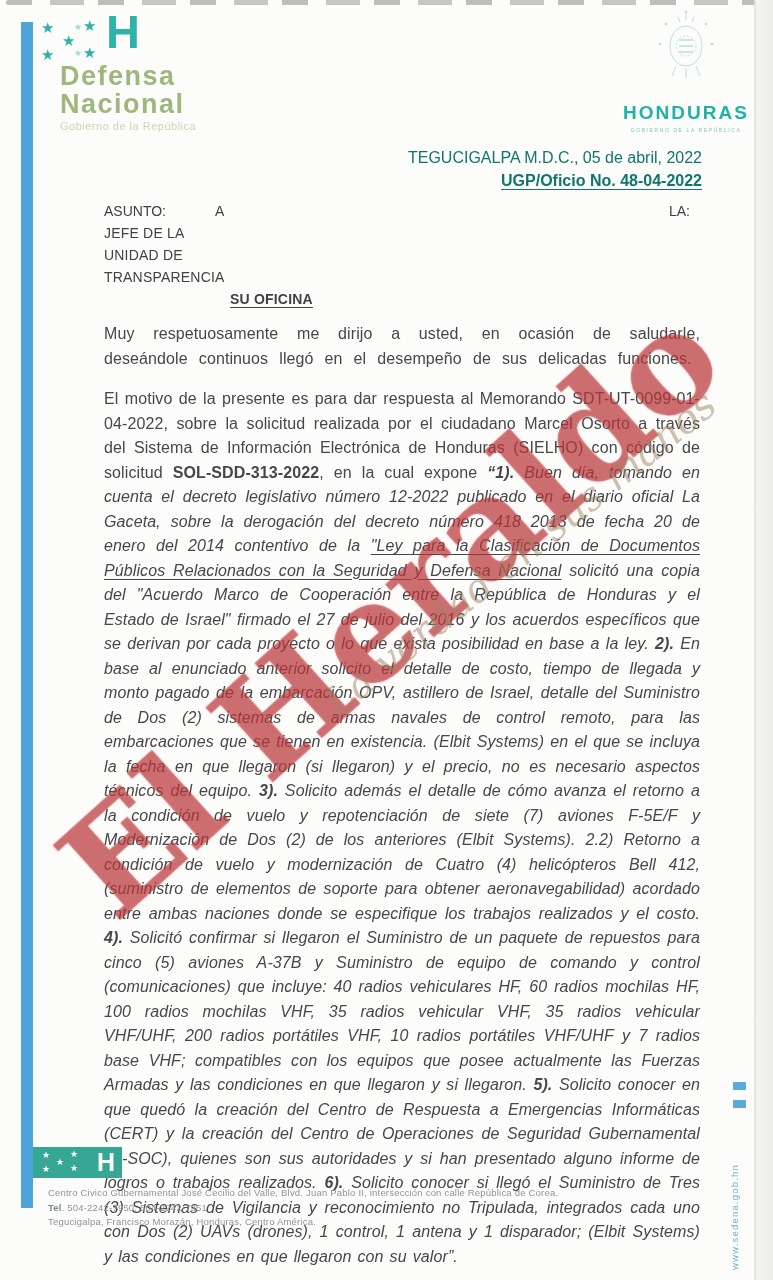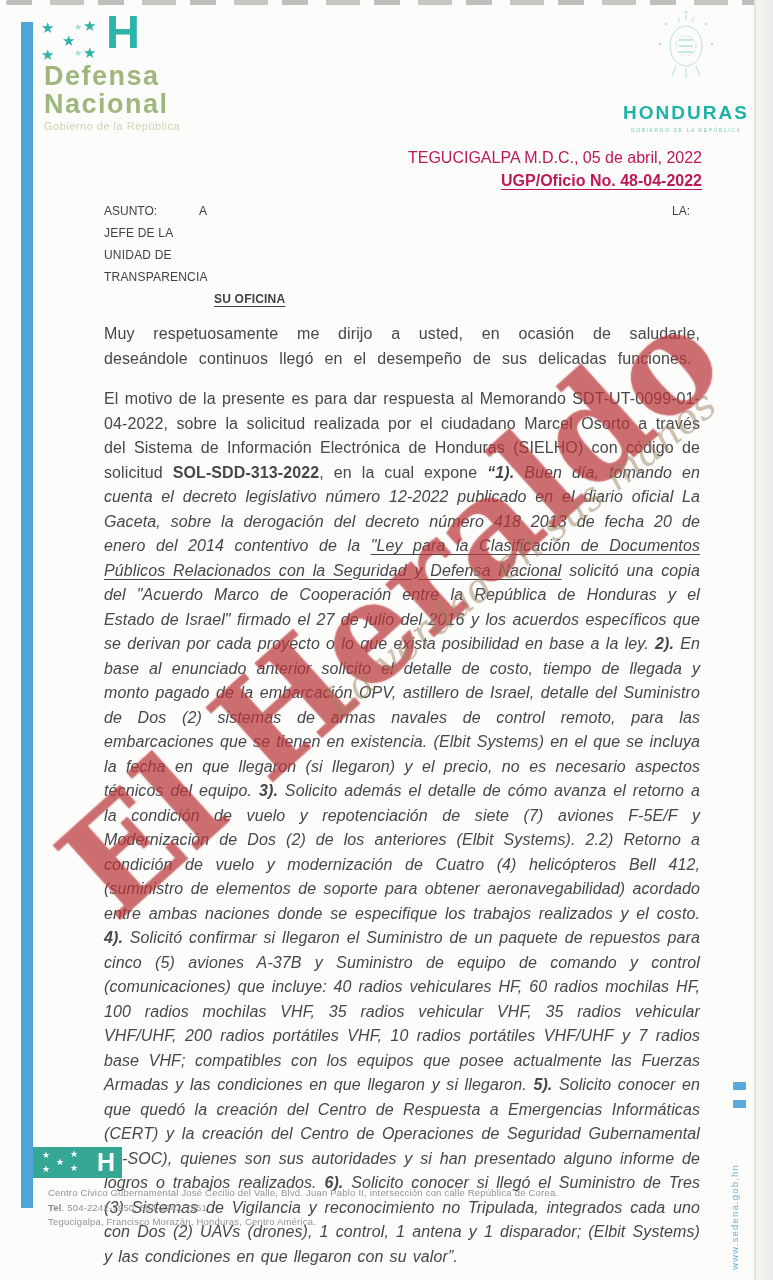--- a/index.html
+++ b/index.html
@@ -22,34 +22,34 @@
   .star{position:absolute;color:#2db3a9;font-size:15px;line-height:1;}
   .star.s1{left:3px;top:2px;}
   .star.s2{left:45px;top:0px;}
   .star.s3{left:24px;top:15px;}
   .star.s4{left:3px;top:29px;}
   .star.s5{left:45px;top:27px;}
   .star.lt{color:#9edcd6;font-size:9px;}
   .star.l1{left:36px;top:5px;}
   .star.l2{left:36px;top:31px;}
   .h-letter{position:absolute;left:70px;top:-8px;font-size:47px;font-weight:bold;color:#2db3a9;letter-spacing:0;}
-  .brand{position:absolute;left:8px;top:50px;width:220px;}
+  .brand{position:absolute;left:24px;top:50px;width:220px;}
   .brand-line{font-size:27px;font-weight:bold;color:#9db77d;letter-spacing:1.5px;line-height:28px;}
   .brand-sub{font-size:11px;color:#c9d6b0;letter-spacing:.5px;margin-top:2px;}
   
   .logo-right{position:absolute;left:608px;top:10px;width:156px;text-align:center;}
   .emblem{display:block;margin:0 auto;opacity:.55;}
   .honduras{font-size:19px;font-weight:bold;color:#1fb2a6;letter-spacing:2px;margin-top:18px;}
   .gob-sub{font-size:5px;color:#7fcac2;letter-spacing:1.6px;margin-top:3px;}
   
-  .date-block{position:absolute;left:300px;top:146px;width:402px;text-align:right;font-size:16px;line-height:23px;color:#be185d;}
+  .date-block{position:absolute;left:300px;top:146px;width:402px;text-align:right;font-size:16px;line-height:23px;color:#0f766e;}
   .oficio{font-weight:bold;text-decoration:underline;text-underline-offset:3px;}
   
   .content{position:absolute;left:104px;top:200px;width:596px;}
-  .subject{display:grid;grid-template-columns:95px 1fr;column-gap:0;font-size:12px;line-height:22px;color:#414144;}
+  .subject{display:grid;grid-template-columns:95px 1fr;column-gap:16px;font-size:14px;line-height:22px;color:#414144;}
   .subject .lbl{font-weight:normal;}
   .lbl-split{display:flex;justify-content:space-between;padding-right:10px;}
   .subject .val{letter-spacing:.2px;}
   .val-bold{font-weight:bold;letter-spacing:.2px;}
   .val-underline{font-weight:bold;text-decoration:underline;text-underline-offset:3px;letter-spacing:.2px;margin-left:15px;}
   .para{font-size:16px;line-height:24.5px;text-align:justify;color:#47474b;letter-spacing:.1px;word-spacing:1.5px;}
   .para1{margin-top:12px;word-spacing:6.5px;}
   .para2{margin-top:16px;}
   .s-n{font-style:normal;}
   .s-b{font-weight:bold;}

